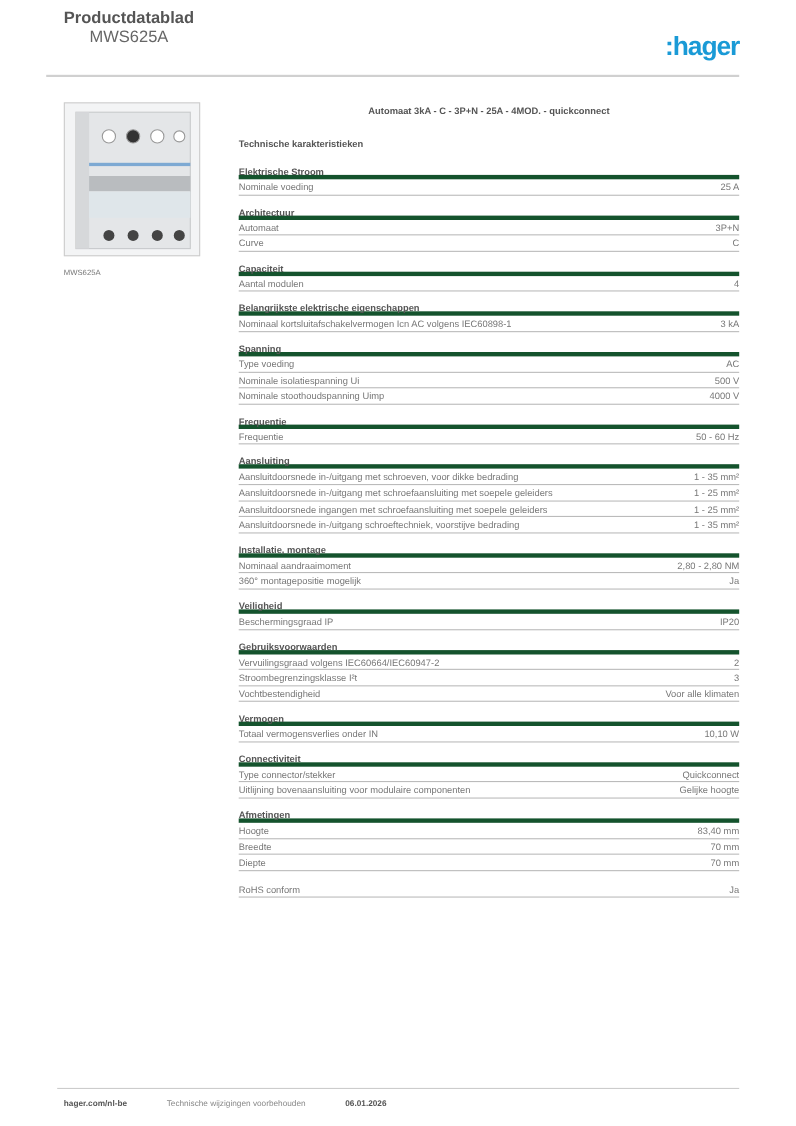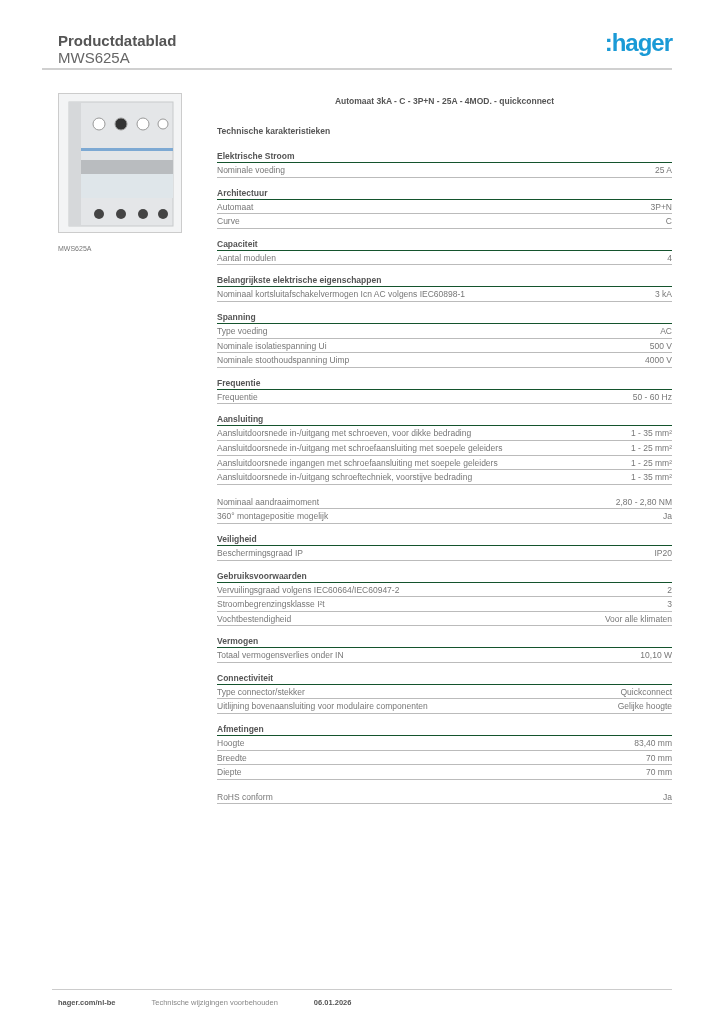--- a/index.html
+++ b/index.html
@@ -1,39 +1,39 @@
 <!DOCTYPE html>
 <html><head>
 <meta charset="utf-8">
 <style>
   * { box-sizing: border-box; margin: 0; padding: 0; }
   body {
     width: 724px; height: 1024px; background: #ffffff;
     font-family: "Liberation Sans", sans-serif; color: #555;
     position: relative; overflow: hidden;
   }
-  .header { position: absolute; left: 58px; top: 32px; }
+  .header { position: absolute; left: 58px; top: 8px; text-align: center; }
   .title { font-size: 15px; font-weight: bold; color: #555; line-height: 17px; }
   .subtitle { font-size: 15px; color: #666; line-height: 17px; }
   .logo {
     position: absolute; right: 52px; top: 29px;
     font-size: 24px; font-weight: bold; color: #1a9ad6; letter-spacing: -1px;
   }
   .product-image {
     position: absolute; left: 58px; top: 93px; width: 124px; height: 140px;
     border: 1px solid #ccc; background: #f3f4f5;
   }
   .img-caption { position: absolute; left: 58px; top: 245px; font-size: 7px; color: #777; }
   .content { position: absolute; left: 217px; top: 96px; width: 455px; }
   .desc { font-size: 8.5px; font-weight: bold; color: #555; height: 30px; text-align: center; }
   .tech-title { font-size: 8.5px; font-weight: bold; color: #555; height: 25px; }
   .section { margin-bottom: 10px; }
   .sec-title {
     font-size: 8.5px; font-weight: bold; color: #555; height: 12px;
-    border-bottom: 1px solid #14532d; line-height: 10px;
+    border-bottom: 4px solid #14532d; line-height: 10px;
   }
   .row {
     display: flex; justify-content: space-between; font-size: 8.5px; color: #777;
     height: 14.6px; line-height: 14px; border-bottom: 1px solid #bbb;
   }
   .footer-rule { position: absolute; left: 52px; right: 52px; top: 989px; height: 1px; background: #ccc; }
   .footer { position: absolute; left: 58px; right: 52px; top: 998px; font-size: 7.5px; display: flex; justify-content: flex-start; gap: 36px; }
   .f-left { font-weight: bold; color: #555; }
   .f-mid { color: #888; }
   .f-right { font-weight: bold; color: #555; }
@@ -142,20 +142,21 @@
         <div class="row">
           <span>Aansluitdoorsnede ingangen met schroefaansluiting met soepele geleiders</span>
           <span>1 - 25 mm²</span>
         </div>
         <div class="row">
           <span>Aansluitdoorsnede in-/uitgang schroeftechniek, voorstijve bedrading</span>
           <span>1 - 35 mm²</span>
         </div>
       </div>
       <div class="section">
+        <div class="sec-title">Installatie, montage</div>
         <div class="row">
           <span>Nominaal aandraaimoment</span>
           <span>2,80 - 2,80 NM</span>
         </div>
         <div class="row">
           <span>360° montagepositie mogelijk</span>
           <span>Ja</span>
         </div>
       </div>
       <div class="section">

